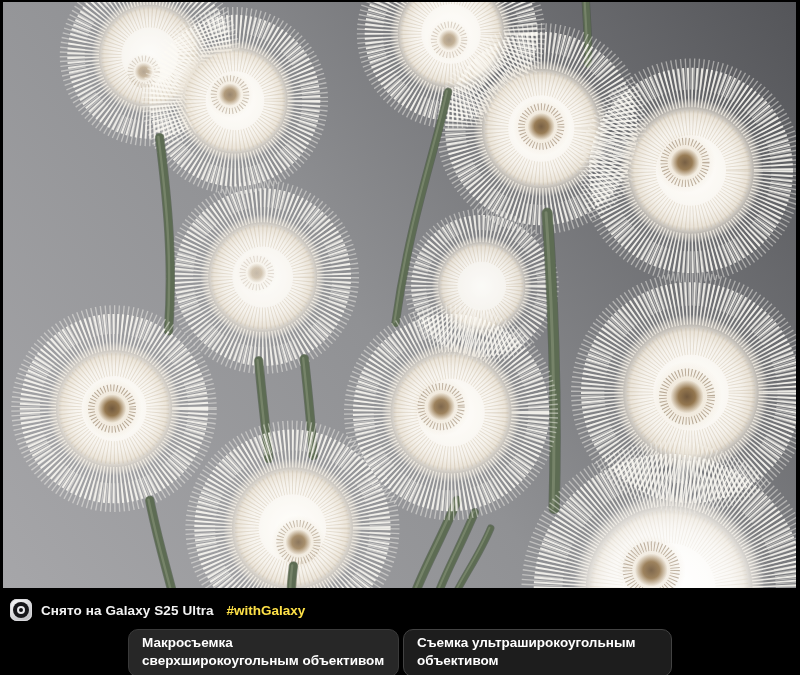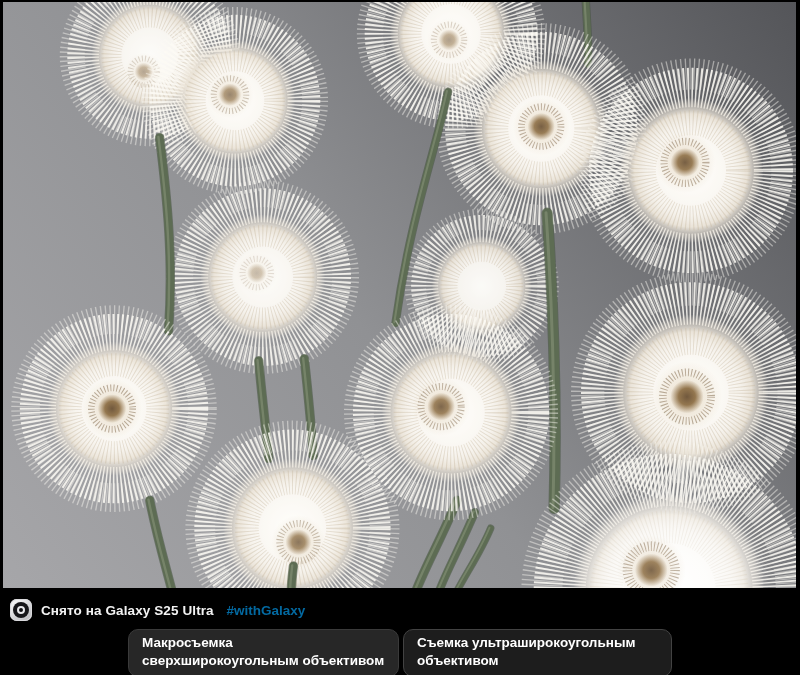--- a/index.html
+++ b/index.html
@@ -9,21 +9,21 @@
   .photo svg{display:block;width:793px;height:586px;}
   .footer{height:87px;background:#000;box-sizing:border-box;padding-top:11px;}
   .caption-row{display:flex;align-items:center;gap:9px;padding-left:10px;height:22px;}
   .cam{width:22px;height:22px;border-radius:7px;flex:0 0 22px;position:relative;
        background:linear-gradient(145deg,#ffffff,#b5b5ba);
        box-shadow:inset 0 0 0 1px #d9d9dc;}
   .cam::before{content:'';position:absolute;left:3px;top:3px;width:16px;height:16px;border-radius:50%;background:#17171a;}
   .cam::after{content:'';position:absolute;left:7px;top:7px;width:8px;height:8px;border-radius:50%;
        background:#101013;border:2px solid #e9e9ec;box-sizing:border-box;}
   .cap-text{color:#f2f2f2;font-size:13.5px;font-weight:600;letter-spacing:.1px;white-space:pre;}
-  .cap-tag{color:#0369a1;font-size:13.5px;font-weight:600;text-decoration:none;cursor:pointer;}
+  .cap-tag{color:#fde047;font-size:13.5px;font-weight:600;text-decoration:none;cursor:pointer;}
   .buttons-row{display:flex;justify-content:center;gap:4px;margin-top:8px;}
   .lens-btn{box-sizing:border-box;text-align:left;border-radius:10px;color:#fff;cursor:pointer;
        font-family:"Liberation Sans",sans-serif;font-size:13.5px;font-weight:700;line-height:1.32;
        padding:4px 13px 6px;min-height:40px;}
   .lens-btn.primary{width:271px;background:#272727;border:1px solid #3a3a3a;}
   .lens-btn.secondary{width:269px;background:#1d1d1d;border:1px solid #424242;}
 </style>
 </head>
 <body>
 

